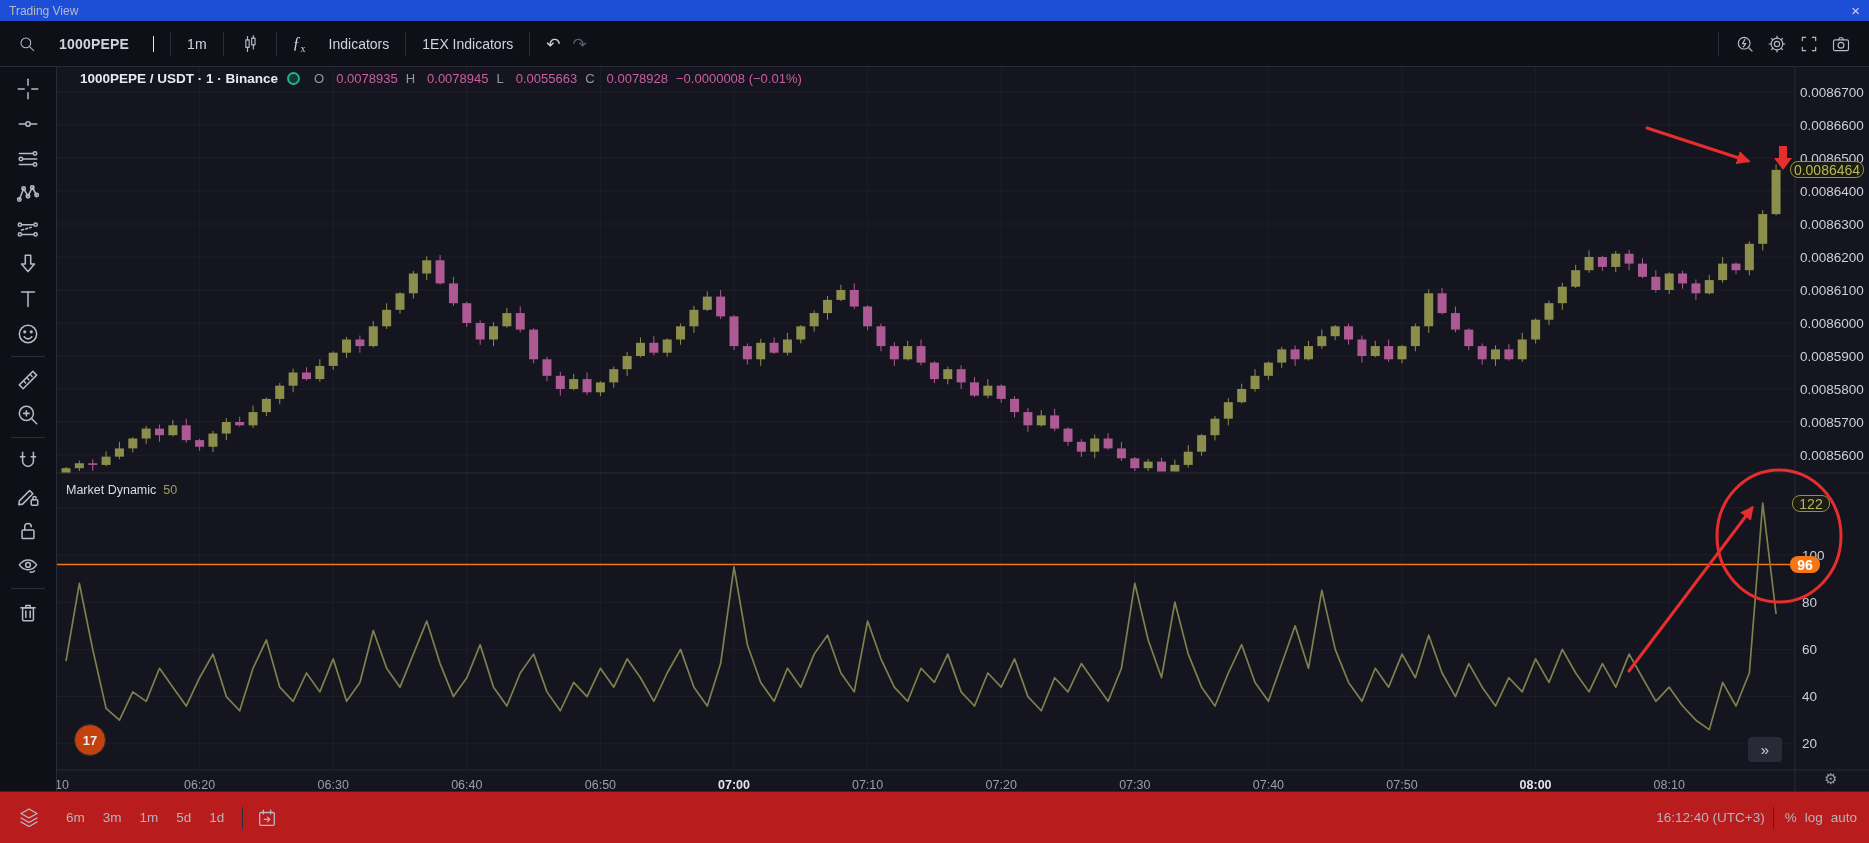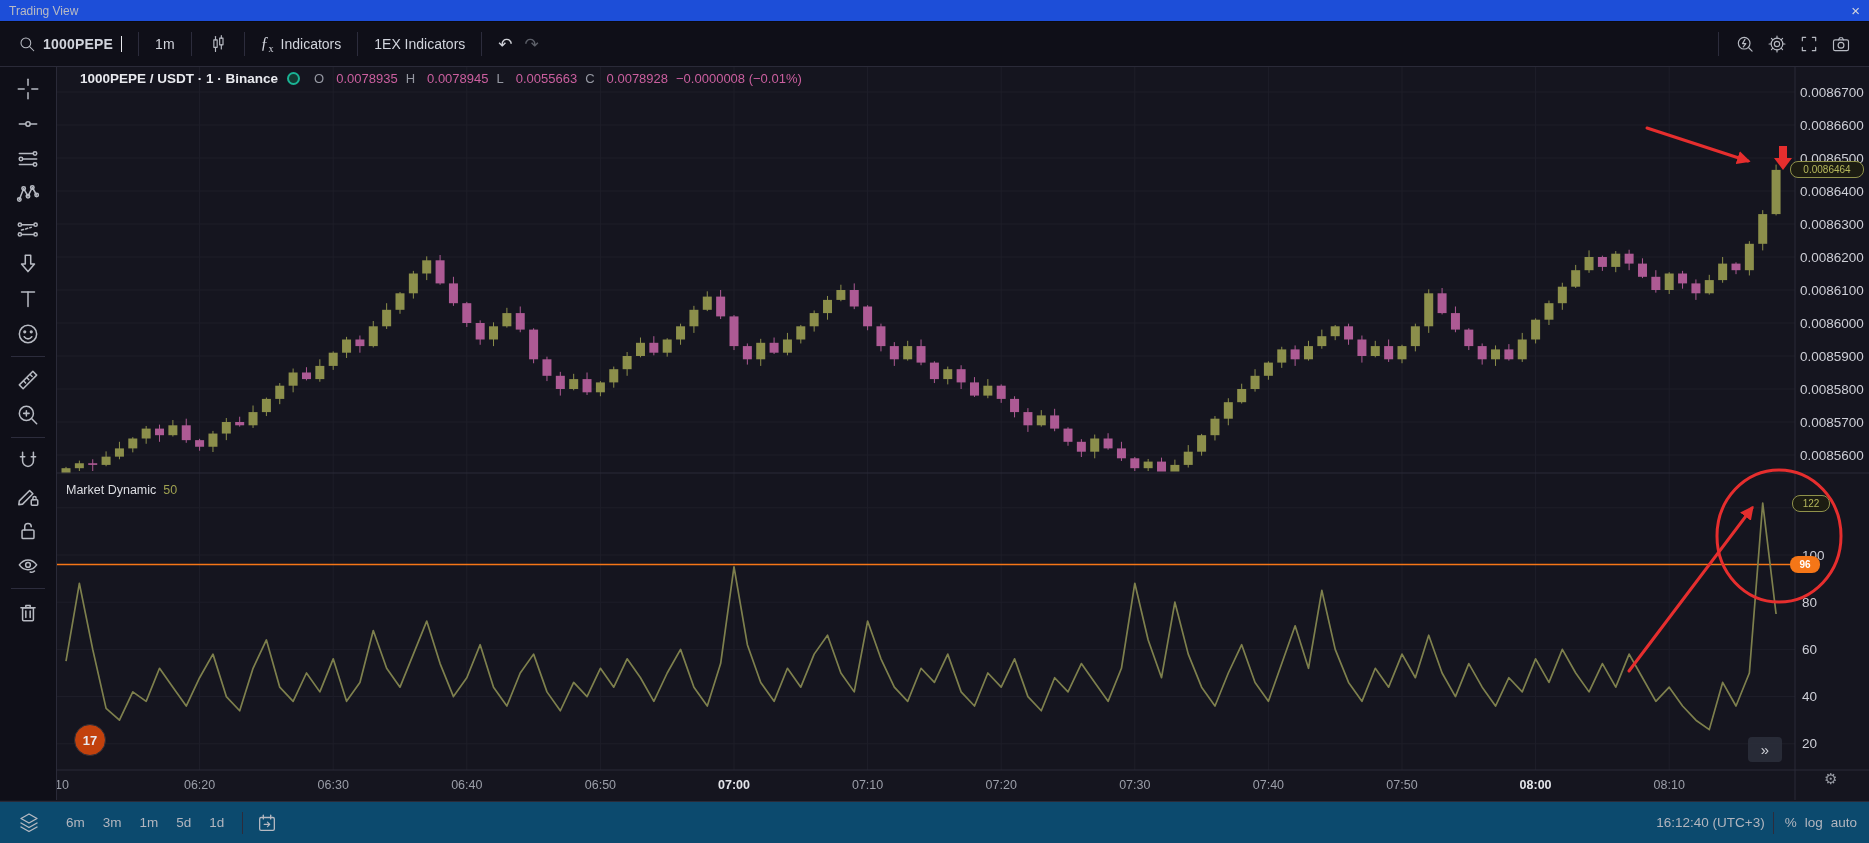--- a/index.html
+++ b/index.html
@@ -8,60 +8,60 @@
   svg{font-family:"Liberation Sans",sans-serif;}
   
   .titlebar{position:absolute;top:0;left:0;right:0;height:22px;background:#1d4ed8;z-index:5;
             display:flex;align-items:center;padding:0 9px;font-size:12px;color:#b9bbc3;
             border-bottom:1px solid #0a0a10;box-sizing:border-box;}
   .titlebar .tb-close{margin-left:auto;font-size:15px;color:#d4d6dc;cursor:default;line-height:1;}
   .toolbar{position:absolute;top:22px;left:0;right:0;height:45px;background:#0f0f18;z-index:5;
            display:flex;align-items:center;padding:0 12px;box-sizing:border-box;
            border-bottom:1px solid #2a2a38;font-size:14px;color:#d1d4dc;}
   .tsep{width:1px;height:24px;background:#2c2c3c;margin:0 10px;flex:0 0 auto;}
-  .titem{display:flex;align-items:center;gap:7px;padding:4px 6px;border-radius:4px;}
+  .titem{display:flex;align-items:center;gap:23px;padding:4px 6px;border-radius:4px;}
   .symbol{font-weight:bold;letter-spacing:.2px;}
   .caret{display:inline-block;width:1px;height:16px;background:#e8e9ee;margin-left:1px;}
   .fx{font-style:italic;font-family:"Liberation Serif",serif;font-size:16px;}
   .fx sub{font-size:10px;font-style:normal;}
   .undo{font-size:17px;color:#cfd1d7;}
   .redo{font-size:17px;color:#5d6069;}
   .spacer{flex:1;}
   .ic{display:inline-flex;align-items:center;justify-content:center;}
   .ic svg path,.ic svg circle,.ic svg rect,.ic svg line,.ic svg polyline,.ic svg ellipse
      {stroke:#b7bac2;stroke-width:1.4;fill:none;stroke-linecap:round;stroke-linejoin:round;}
   
   .sidebar{position:absolute;top:67px;left:0;bottom:43px;width:57px;background:#0f0f18;z-index:5;
            border-right:1px solid #2a2a38;box-sizing:border-box;display:flex;flex-direction:column;
            align-items:center;padding-top:4px;}
   .sbtn{width:40px;height:35px;display:flex;align-items:center;justify-content:center;border-radius:4px;}
   .sdiv{width:34px;height:1px;background:#2c2c3c;margin:5px 0;}
   
-  .bottombar{position:absolute;left:0;right:0;bottom:0;height:42px;background:#0c4a6e;z-index:5;
+  .bottombar{position:absolute;left:0;right:0;bottom:0;height:52px;background:#b91c1c;z-index:5;
              border-top:1px solid #2a2a38;box-sizing:border-box;display:flex;align-items:center;
              font-size:13.5px;color:#b2b5be;}
   .bb-layers{width:57px;display:flex;justify-content:center;}
   .range-btn{padding:4px 9px;border-radius:4px;}
   .bsep{width:1px;height:22px;background:#2c2c3c;margin:0 9px;}
   .bb-right{margin-left:auto;display:flex;align-items:center;padding-right:12px;}
   .bb-right>span{margin-left:8px;}
   
   #chart-svg{position:absolute;top:0;left:0;z-index:1;}
   #annot-svg{position:absolute;top:0;left:0;z-index:3;pointer-events:none;}
   .ovl{position:absolute;z-index:2;}
   .legend{left:80px;top:71px;display:flex;align-items:center;font-size:13px;white-space:nowrap;}
   .legend .sym{color:#e8e9ee;font-weight:bold;font-size:13.5px;margin-right:9px;}
   .legend .dot{width:9px;height:9px;border-radius:50%;border:2px solid #1ab394;background:#123a32;
                margin-right:12px;}
   .legend .k{color:#9598a2;margin-left:8px;}
   .legend .v{color:#cb5f9f;margin-left:12px;}
   .legend .chg{color:#cb5f9f;margin-left:8px;}
   .md-label{left:66px;top:483px;font-size:12.5px;color:#dcdde2;}
   .md-label .param{color:#9ea050;margin-left:7px;}
-  .axbox{box-sizing:border-box;height:17px;font-size:10px;display:flex;align-items:center;
+  .axbox{box-sizing:border-box;height:17px;font-size:14px;display:flex;align-items:center;
          justify-content:center;border-radius:8px;}
   .axbox.olive{border:1px solid #8f914a;color:#b6b85c;background:#1c1c12;}
   .axbox.orange{background:#f57617;color:#fff;font-weight:bold;}
   .tvlogo{left:74px;top:724px;width:30px;height:30px;border-radius:50%;background:#c2410c;
           border:1px solid #2a2e39;display:flex;align-items:center;justify-content:center;
           color:#e8e9ee;font-weight:bold;font-size:13px;}
   .expand-btn{left:1748px;top:737px;width:34px;height:25px;border-radius:4px;background:rgba(42,46,57,.92);
               color:#cfd1d7;display:flex;align-items:center;justify-content:center;font-size:15px;}
   .collapse{left:1px;top:724px;color:#787b86;font-size:14px;}
   .ax-gear{left:1824px;top:770px;color:#9598a1;font-size:15px;}

